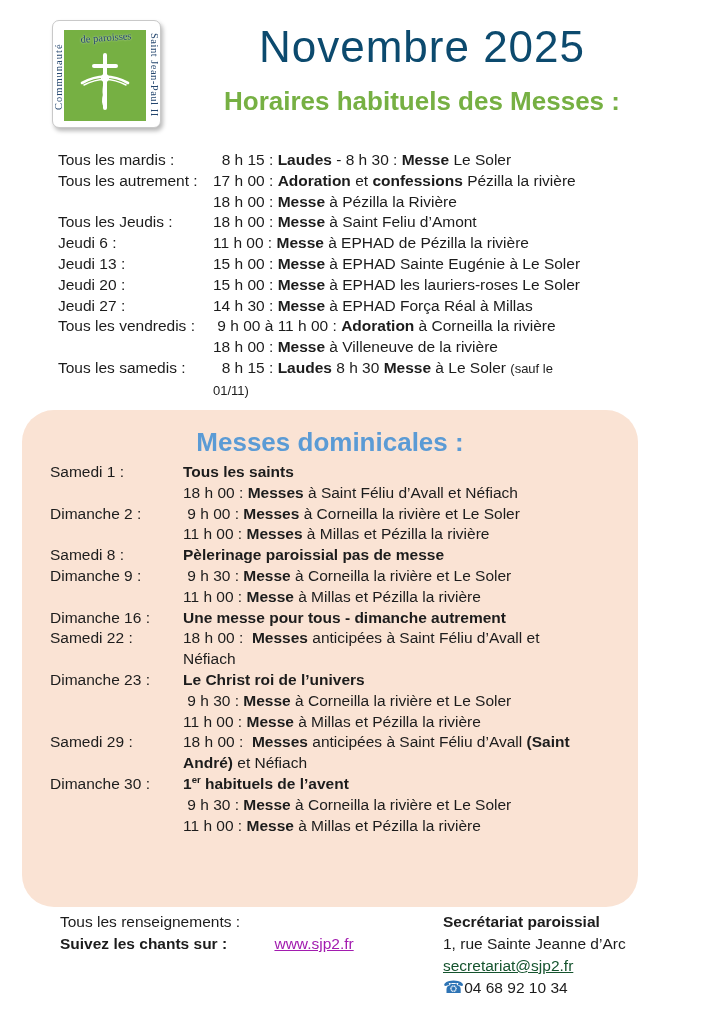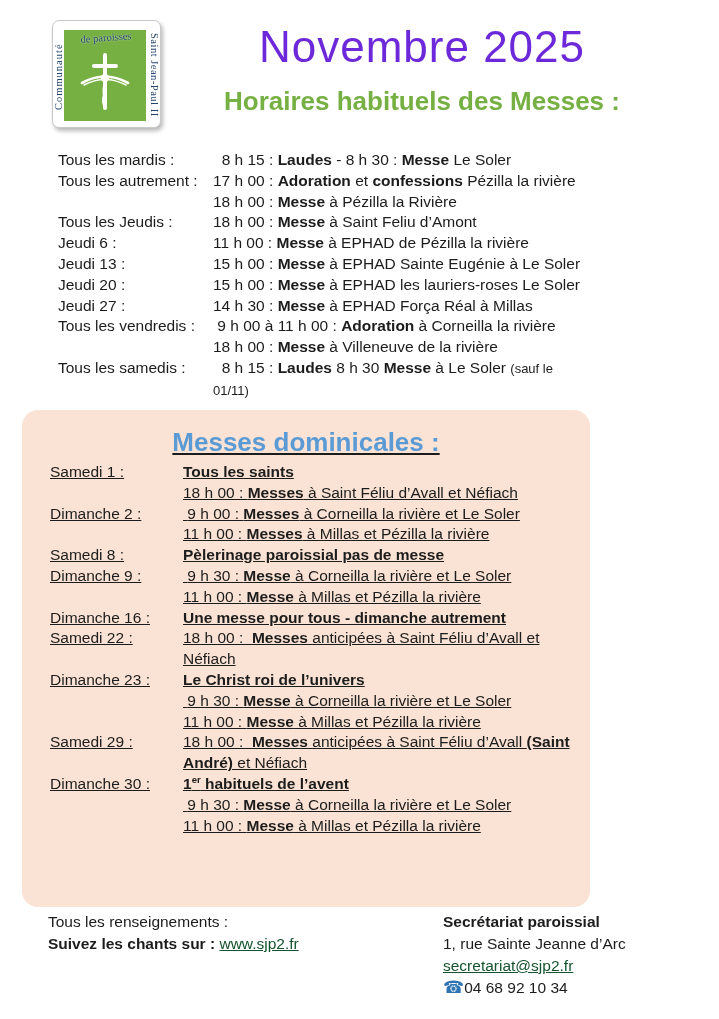--- a/index.html
+++ b/index.html
@@ -33,53 +33,53 @@
     position:absolute;right:0px;top:4px;height:100px;
     writing-mode:vertical-rl;
     font-family:"Liberation Serif",serif;font-size:10.5px;color:#24466e;
     letter-spacing:.5px;text-align:center;width:13px;
   }
   .crucifix{position:absolute;left:16px;top:22px;}
   
   .head-block{position:absolute;left:125px;top:0;width:594px;text-align:center;}
   .main-title{
     margin:22px 0 0 0;font-size:44px;font-weight:400;letter-spacing:1px;
-    color:#6d28d9;
+    color:#0c4a6e;
   }
   .sub-title{
     margin:14px 0 0 0;font-size:26px;font-weight:bold;color:#76b043;
   }
   
   .srow{display:flex;align-items:flex-start;}
   .srow .day{flex:none;white-space:pre;}
   .srow .details{flex:1;min-width:0;}
   .line{white-space:pre-wrap;line-height:20.8px;}
   .b{font-weight:bold;}
   .sm{font-size:13px;}
   sup{font-size:.62em;line-height:0;}
   
   .weekly{
     position:absolute;left:58px;top:150px;width:645px;font-size:15.5px;
   }
   .weekly .day{width:155px;line-height:20.8px;}
   
   .sunday-box{
-    position:absolute;left:22px;top:410px;width:568px;height:497px;
-    background:#fae3d4;border-radius:16px;text-decoration:underline;
+    position:absolute;left:22px;top:410px;width:616px;height:497px;
+    background:#fae3d4;border-radius:32px;
   }
   .sunday-title{
     margin:17px 0 0 0;text-align:center;font-size:26px;font-weight:bold;color:#5b9bd5;
   }
   .sunday-rows{margin-top:4px;padding:0 18px 0 28px;font-size:15.5px;}
   .sunday-rows .day{width:133px;line-height:20.8px;}
   
   .footer{position:absolute;left:0;top:911px;width:719px;font-size:15.5px;}
-  .foot-left{position:absolute;left:48px;top:0;line-height:22px;}
+  .foot-left{position:absolute;left:60px;top:0;line-height:22px;}
   .foot-right{position:absolute;left:398px;top:0;line-height:22px;margin-left:45px;}
-  .link-green{color:#14532d;text-decoration:underline;}
+  .link-green{color:#a21caf;text-decoration:underline;margin-left:43px;}
   .link-blue{color:#14532d;}
   .phone-icon{color:#2e74b5;font-size:17px;}
   .bold{font-weight:bold;}
 </style>
 </head>
 <body>
 
 <div class="page">
 
   <div class="logo-card">

